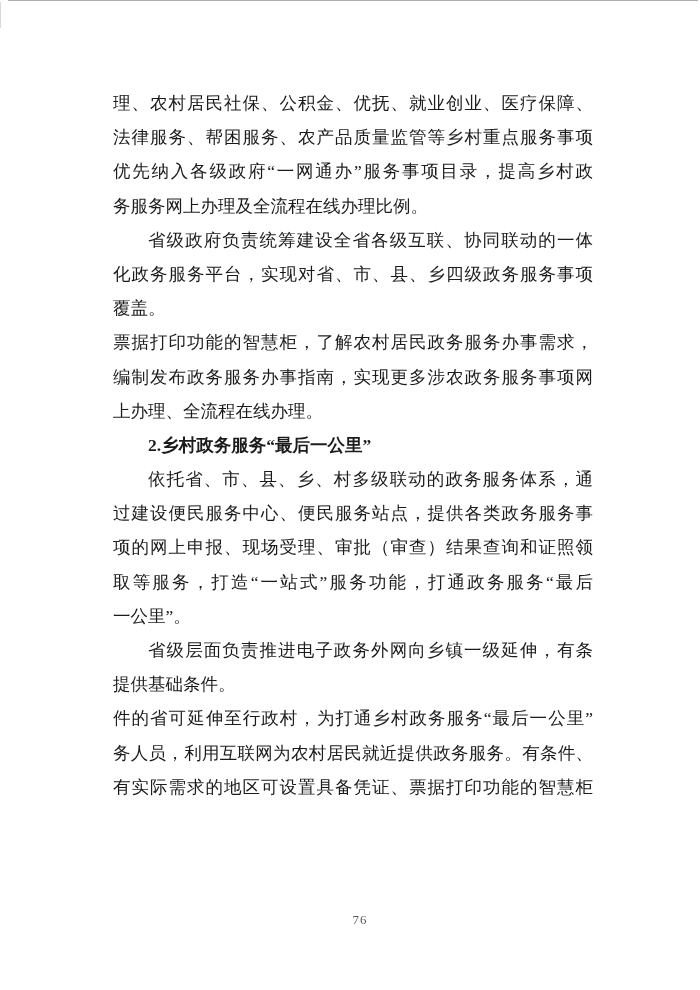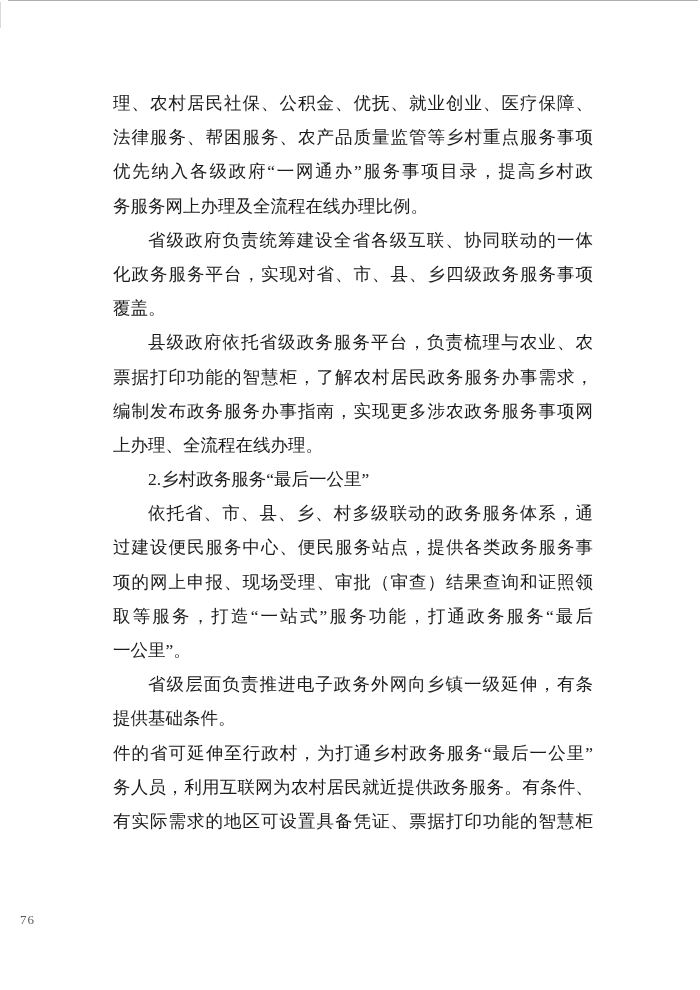--- a/index.html
+++ b/index.html
@@ -51,50 +51,50 @@
     text-align: justify;
     text-align-last: left;
   }
   .ln.j {
     text-align-last: justify;
   }
   .ln.ind {
     text-indent: 2em;
   }
   .ln.bold {
-    font-weight: normal;
+    font-weight: bold;
   }
   .folio {
     position: absolute;
     top: 912px;
     left: 0;
     width: 700px;
     box-sizing: border-box;
     padding-left: 20px;
+    text-align: center;
     font-size: 13px;
     letter-spacing: 1px;
     color: #5a5a5a;
   }
 </style>
 </head>
 <body>
 
 <div class="page">
   <div class="edge-top"></div>
   <div class="edge-left"></div>
 
   <main class="content">
     <div class="ln j">理、农村居民社保、公积金、优抚、就业创业、医疗保障、</div>
     <div class="ln j">法律服务、帮困服务、农产品质量监管等乡村重点服务事项</div>
     <div class="ln j">优先纳入各级政府“一网通办”服务事项目录，提高乡村政</div>
     <div class="ln">务服务网上办理及全流程在线办理比例。</div>
     <div class="ln j ind">省级政府负责统筹建设全省各级互联、协同联动的一体</div>
     <div class="ln j">化政务服务平台，实现对省、市、县、乡四级政务服务事项</div>
     <div class="ln">覆盖。</div>
-    <div class="ln j ind">县级政府依托省级政务服务平台，负责梳理与农业、农</div>
     <div class="ln j">票据打印功能的智慧柜，了解农村居民政务服务办事需求，</div>
     <div class="ln j">编制发布政务服务办事指南，实现更多涉农政务服务事项网</div>
     <div class="ln">上办理、全流程在线办理。</div>
     <div class="ln ind bold">2.乡村政务服务“最后一公里”</div>
     <div class="ln j ind">依托省、市、县、乡、村多级联动的政务服务体系，通</div>
     <div class="ln j">过建设便民服务中心、便民服务站点，提供各类政务服务事</div>
     <div class="ln j">项的网上申报、现场受理、审批（审查）结果查询和证照领</div>
     <div class="ln j">取等服务，打造“一站式”服务功能，打通政务服务“最后</div>
     <div class="ln">一公里”。</div>
     <div class="ln j ind">省级层面负责推进电子政务外网向乡镇一级延伸，有条</div>

